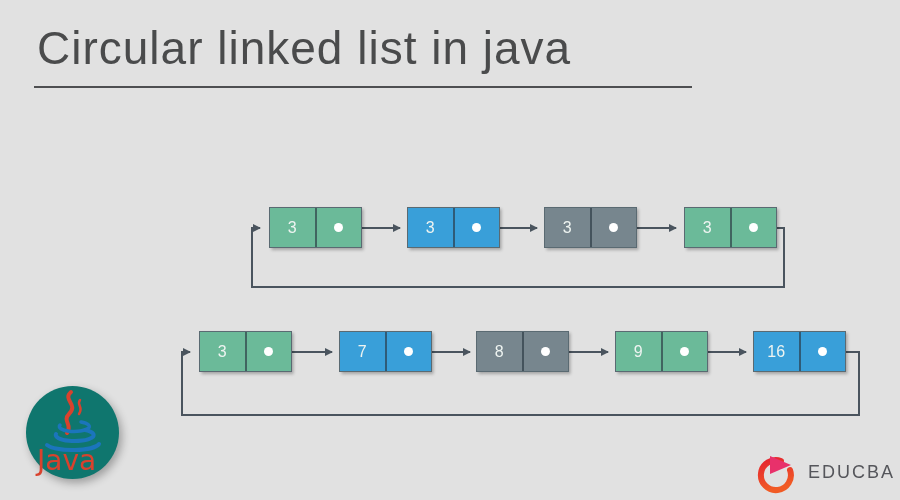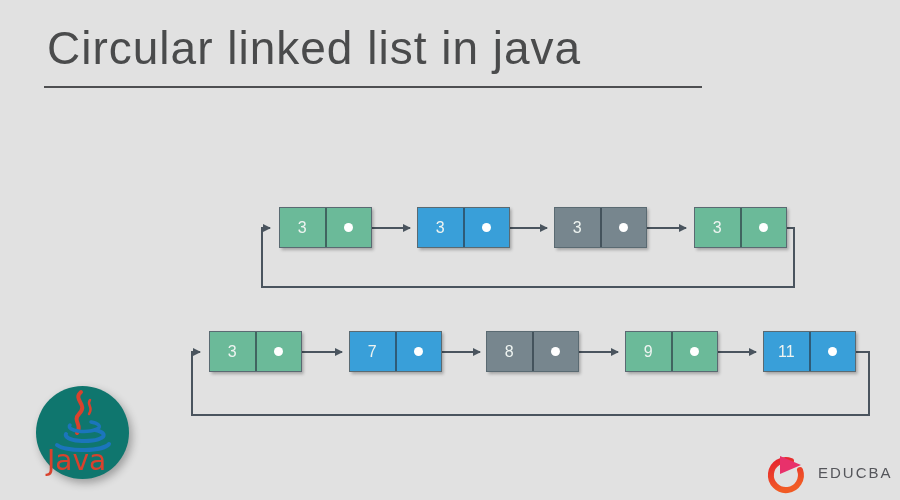--- a/index.html
+++ b/index.html
@@ -2,21 +2,21 @@
 <html><head>
 <meta charset="utf-8">
 <style>
   html,body{margin:0;padding:0;}
   body{
     width:900px;height:500px;overflow:hidden;
     background:#e1e1e1;
     font-family:"Liberation Sans", sans-serif;
     position:relative;
   }
-  .stage{position:absolute;left:14px;top:0;width:864px;height:500px;}
+  .stage{position:absolute;left:4px;top:0;width:864px;height:500px;}
 
   
   .page-title{
     position:absolute;left:33px;top:22px;margin:0;
     font-size:46px;font-weight:400;letter-spacing:1px;
     color:#4a4b4c;line-height:1.15;
     font-family:"Liberation Sans", sans-serif;
   }
   .title-underline{
     position:absolute;left:30px;top:86px;width:658px;height:0;
@@ -48,21 +48,21 @@
     position:absolute;left:22px;top:386px;width:93px;height:93px;
     background:#0f766e;border-radius:50%;
     box-shadow:3px 4px 8px rgba(0,0,0,0.30);
   }
   .java-badge svg{position:absolute;left:0;top:0;}
 
   
   .educba{position:absolute;left:752px;top:450px;height:44px;display:flex;align-items:center;}
   .educba-text{
     margin-left:8px;
-    font-size:15px;letter-spacing:2px;color:#55565b;font-weight:400;
+    font-size:18px;letter-spacing:2px;color:#55565b;font-weight:400;
   }
 </style>
 </head>
 <body>
 
 <div class="stage">
 
   <h1 class="page-title">Circular linked list in java</h1>
   <div class="title-underline"></div>
 
@@ -147,21 +147,21 @@
   <div class="node" style="left: 611px; top: 331px; background: rgb(107, 186, 153);">
     <div class="cell">
       <span class="val-text">9</span>
     </div>
     <div class="cell ptr">
       <span class="dot"></span>
     </div>
   </div>
   <div class="node" style="left: 749px; top: 331px; background: rgb(57, 159, 217);">
     <div class="cell">
-      <span class="val-text">11</span>
+      <span class="val-text">16</span>
     </div>
     <div class="cell ptr">
       <span class="dot"></span>
     </div>
   </div>
 
   <div class="java-badge">
     <svg width="93" height="93" viewBox="0 0 93 93">
       <path d="M45 6 C36 14 53 18 43 28 C36 35 47 39 41 47" fill="none" stroke-width="4" stroke-linecap="round" stroke="#d9422d"></path>
       <path d="M54 14 C50 19 58 21 53 28" fill="none" stroke-width="2.5" stroke-linecap="round" stroke="#d9422d"></path>

